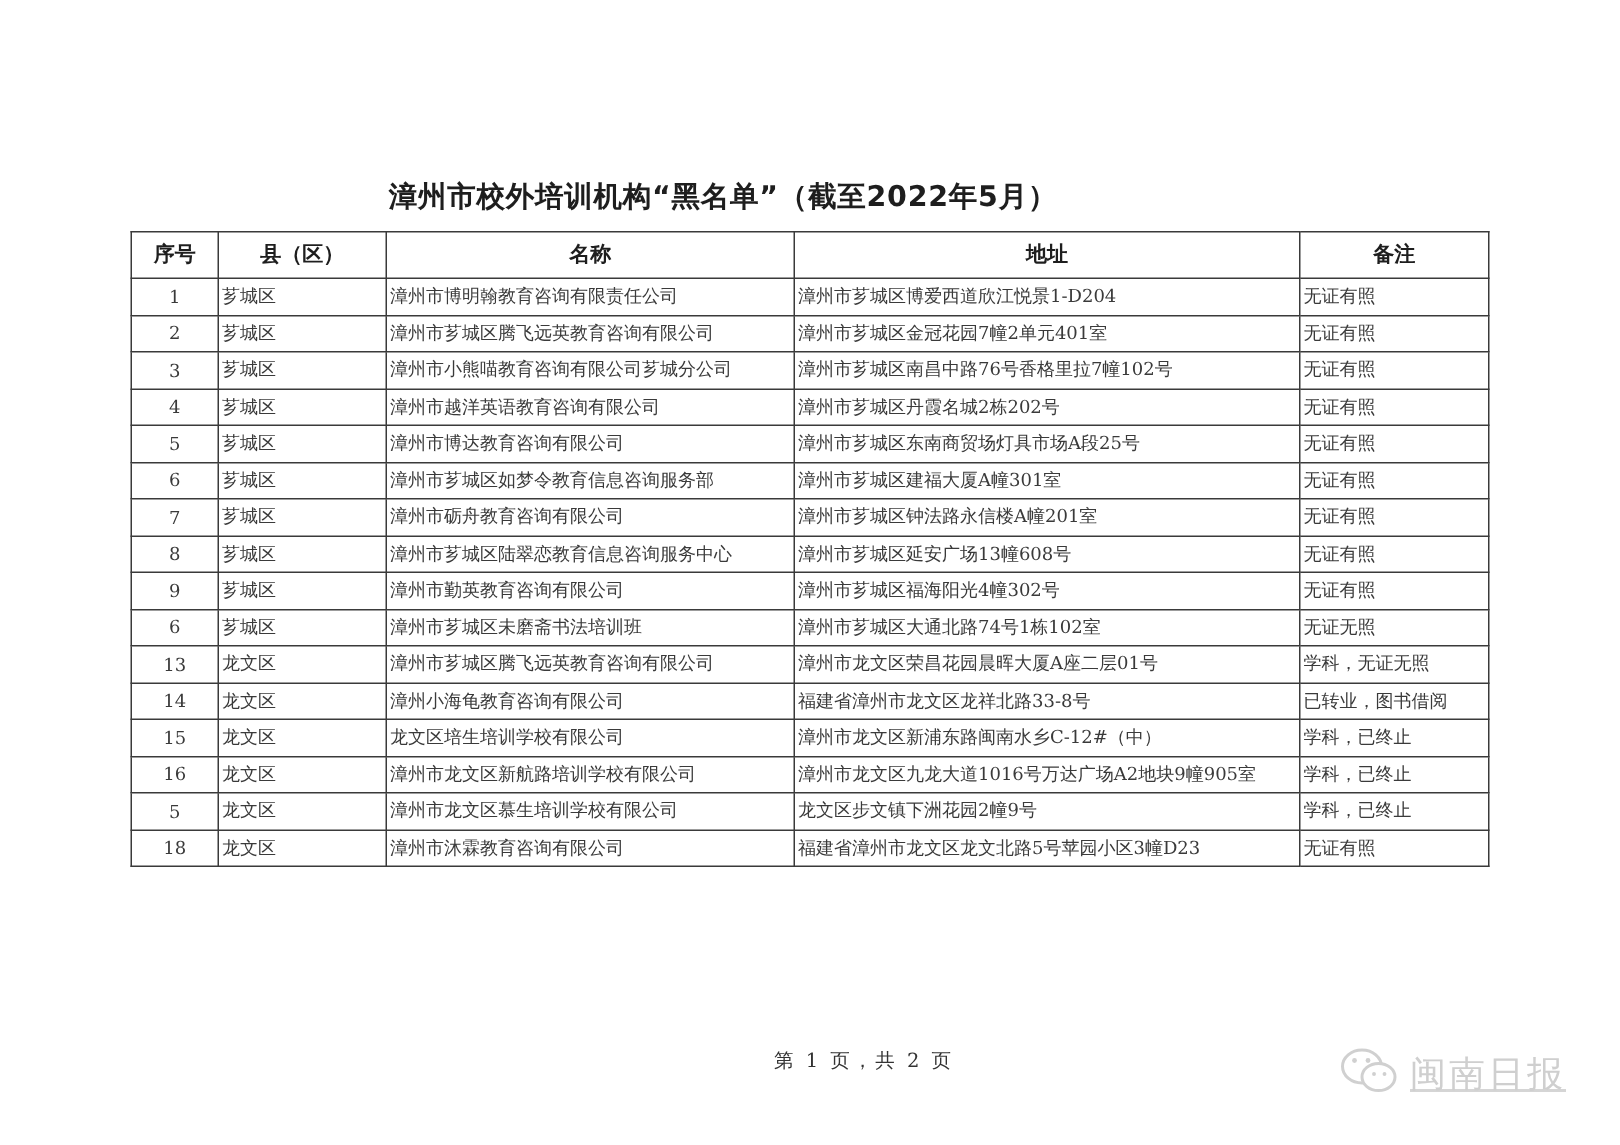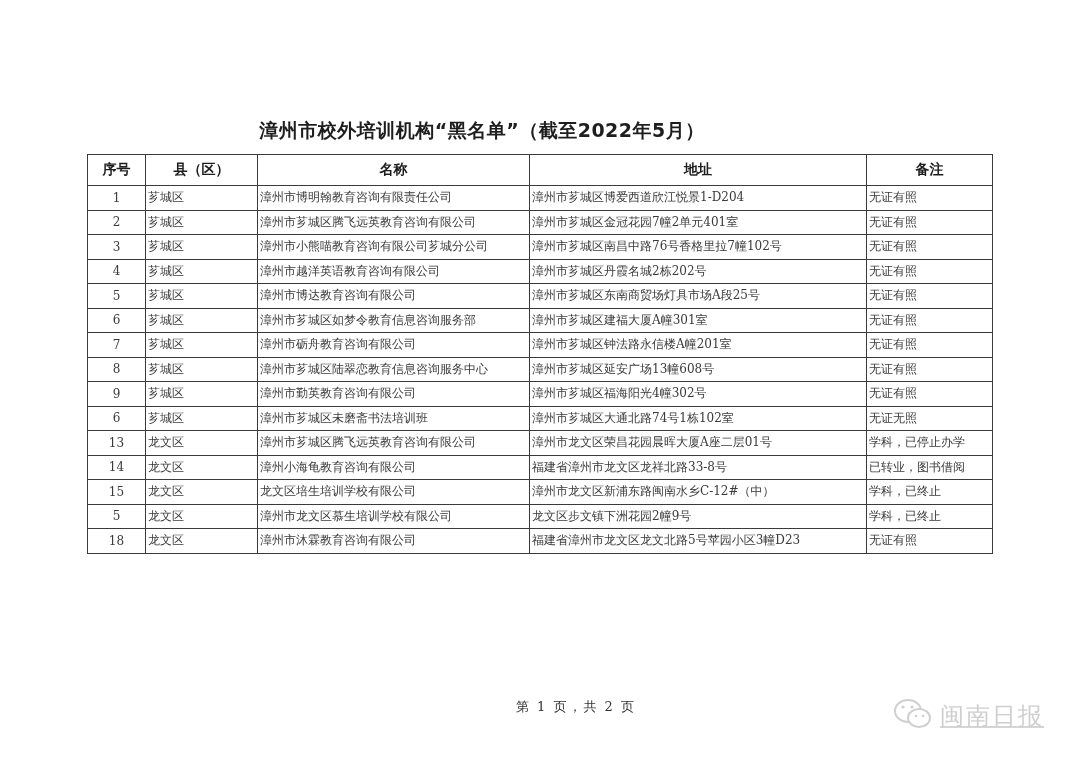--- a/index.html
+++ b/index.html
@@ -130,34 +130,41 @@
         <td class="c-txt">芗城区</td>
         <td class="c-txt">漳州市芗城区未磨斋书法培训班</td>
         <td class="c-txt">漳州市芗城区大通北路74号1栋102室</td>
         <td class="c-txt">无证无照</td>
       </tr>
       <tr>
         <td class="c-idx">13</td>
         <td class="c-txt">龙文区</td>
         <td class="c-txt">漳州市芗城区腾飞远英教育咨询有限公司</td>
         <td class="c-txt">漳州市龙文区荣昌花园晨晖大厦A座二层01号</td>
-        <td class="c-txt">学科，已停止办学</td>
+        <td class="c-txt">学科，无证无照</td>
       </tr>
       <tr>
         <td class="c-idx">14</td>
         <td class="c-txt">龙文区</td>
         <td class="c-txt">漳州小海龟教育咨询有限公司</td>
         <td class="c-txt">福建省漳州市龙文区龙祥北路33-8号</td>
         <td class="c-txt">已转业，图书借阅</td>
       </tr>
       <tr>
         <td class="c-idx">15</td>
         <td class="c-txt">龙文区</td>
         <td class="c-txt">龙文区培生培训学校有限公司</td>
         <td class="c-txt">漳州市龙文区新浦东路闽南水乡C-12#（中）</td>
+        <td class="c-txt">学科，已终止</td>
+      </tr>
+      <tr>
+        <td class="c-idx">16</td>
+        <td class="c-txt">龙文区</td>
+        <td class="c-txt">漳州市龙文区新航路培训学校有限公司</td>
+        <td class="c-txt">漳州市龙文区九龙大道1016号万达广场A2地块9幢905室</td>
         <td class="c-txt">学科，已终止</td>
       </tr>
       <tr>
         <td class="c-idx">5</td>
         <td class="c-txt">龙文区</td>
         <td class="c-txt">漳州市龙文区慕生培训学校有限公司</td>
         <td class="c-txt">龙文区步文镇下洲花园2幢9号</td>
         <td class="c-txt">学科，已终止</td>
       </tr>
       <tr>

